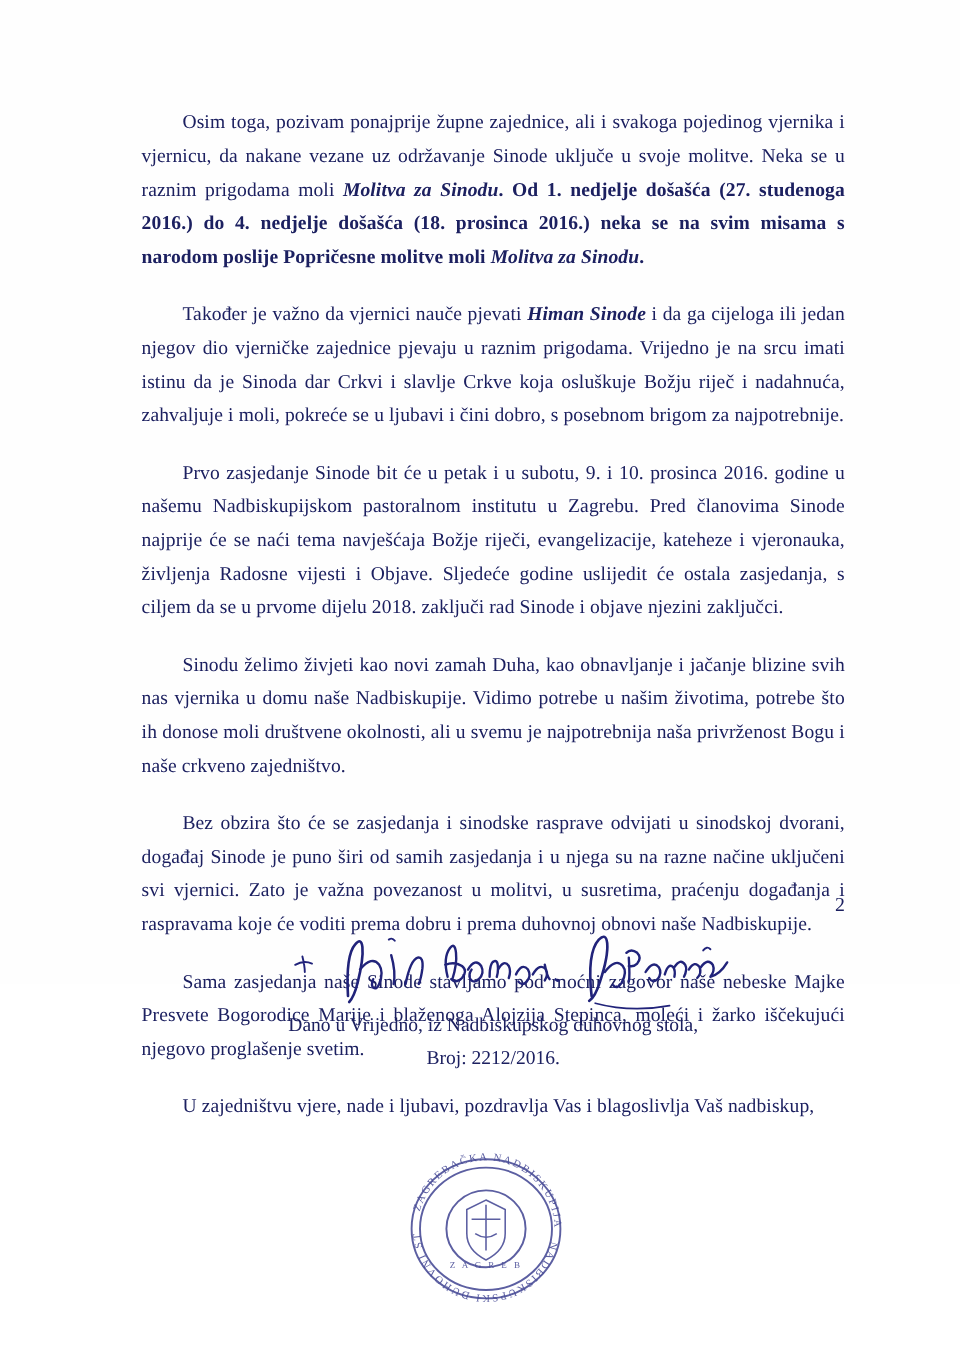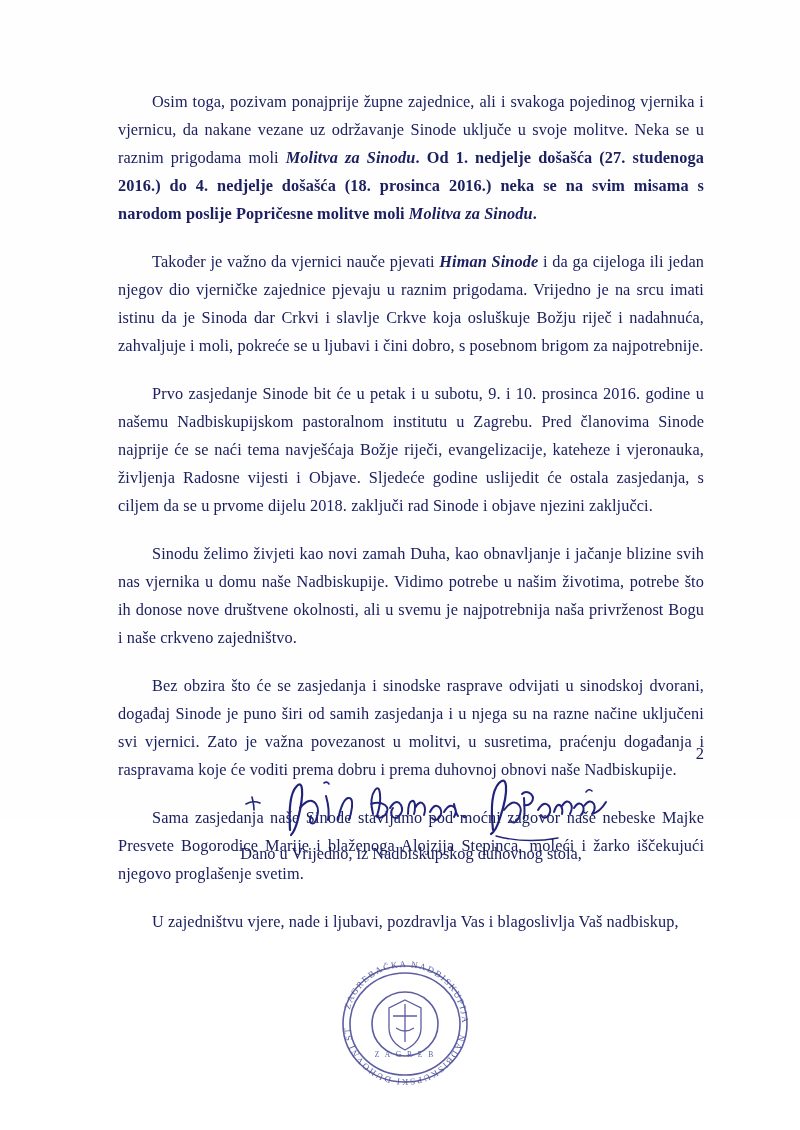--- a/index.html
+++ b/index.html
@@ -92,21 +92,21 @@
 <div class="page">
 
   <div class="content">
     <p class="para">
       <span>Osim toga, pozivam ponajprije župne zajednice, ali i svakoga pojedinog vjernika i vjernicu, da nakane vezane uz održavanje Sinode uključe u svoje molitve. Neka se u raznim prigodama moli </span><span class="bi">Molitva za Sinodu</span><span class="b">. Od 1. nedjelje došašća (27. studenoga 2016.) do 4. nedjelje došašća (18. prosinca 2016.) neka se na svim misama s narodom poslije Popričesne molitve moli </span><span class="bi">Molitva za Sinodu</span><span class="b">.</span>
     </p>
     <p class="para">
       <span>Također je važno da vjernici nauče pjevati </span><span class="bi">Himan Sinode</span><span> i da ga cijeloga ili jedan njegov dio vjerničke zajednice pjevaju u raznim prigodama. Vrijedno je na srcu imati istinu da je Sinoda dar Crkvi i slavlje Crkve koja osluškuje Božju riječ i nadahnuća, zahvaljuje i moli, pokreće se u ljubavi i čini dobro, s posebnom brigom za najpotrebnije.</span>
     </p>
     <p class="para">Prvo zasjedanje Sinode bit će u petak i u subotu, 9. i 10. prosinca 2016. godine u našemu Nadbiskupijskom pastoralnom institutu u Zagrebu. Pred članovima Sinode najprije će se naći tema navješćaja Božje riječi, evangelizacije, kateheze i vjeronauka, življenja Radosne vijesti i Objave. Sljedeće godine uslijedit će ostala zasjedanja, s ciljem da se u prvome dijelu 2018. zaključi rad Sinode i objave njezini zaključci.</p>
-    <p class="para">Sinodu želimo živjeti kao novi zamah Duha, kao obnavljanje i jačanje blizine svih nas vjernika u domu naše Nadbiskupije. Vidimo potrebe u našim životima, potrebe što ih donose nove društvene okolnosti, ali u svemu je najpotrebnija naša privrženost Bogu i naše crkveno zajedništvo.</p>
+    <p class="para">Sinodu želimo živjeti kao novi zamah Duha, kao obnavljanje i jačanje blizine svih nas vjernika u domu naše Nadbiskupije. Vidimo potrebe u našim životima, potrebe što ih donose moli društvene okolnosti, ali u svemu je najpotrebnija naša privrženost Bogu i naše crkveno zajedništvo.</p>
     <p class="para">Bez obzira što će se zasjedanja i sinodske rasprave odvijati u sinodskoj dvorani, događaj Sinode je puno širi od samih zasjedanja i u njega su na razne načine uključeni svi vjernici. Zato je važna povezanost u molitvi, u susretima, praćenju događanja i raspravama koje će voditi prema dobru i prema duhovnoj obnovi naše Nadbiskupije.</p>
     <p class="para">Sama zasjedanja naše Sinode stavljamo pod moćni zagovor naše nebeske Majke Presvete Bogorodice Marije i blaženoga Alojzija Stepinca, moleći i žarko iščekujući njegovo proglašenje svetim.</p>
     <p class="para">U zajedništvu vjere, nade i ljubavi, pozdravlja Vas i blagoslivlja Vaš nadbiskup,</p>
   </div>
 
   <div class="sig-area">
     <svg class="sig-svg" width="380" height="80" viewBox="0 0 380 80" aria-hidden="true">
       <g fill="none" stroke="#21237a" stroke-linecap="round" stroke-linejoin="round">
         <path d="M8 34 q7 -4 14 -1 M14 27 q2 8 2 13" stroke-width="1.6"></path>
         <path d="M52 60 q-2 -34 6 -43 q5 -6 6 2 q1 10 -4 30 q-3 12 -7 16" stroke-width="2.2"></path>
@@ -128,20 +128,21 @@
         <path d="M336 38 q5 -8 9 -2 q2 5 -2 9" stroke-width="2.0"></path>
         <path d="M348 22 q3 -4 6 -1" stroke-width="1.6"></path>
         <path d="M346 36 q6 -8 10 -2 q2 5 -2 10 q8 -2 14 -12" stroke-width="2.0"></path>
         <path d="M258 66 q30 8 62 2" stroke-width="1.4"></path>
       </g>
     </svg>
   </div>
 
   <div class="closing">
     <div>Dano u Vrijedno, iz Nadbiskupskog duhovnog stola,</div>
+    <div>Broj: 2212/2016.</div>
   </div>
 
   <svg class="seal" viewBox="0 0 150 128" aria-hidden="true">
     <defs>
       <path id="outerArc" d="M 18 64 a 57 57 0 1 1 114 0"></path>
       <path id="innerArc" d="M 130 64 a 55 55 0 1 1 -110 0"></path>
     </defs>
     <g fill="none" stroke="#2b2f86" stroke-width="1.6" opacity="0.9">
       <ellipse cx="75" cy="64" rx="62" ry="58"></ellipse>
       <ellipse cx="75" cy="64" rx="55" ry="51"></ellipse>

